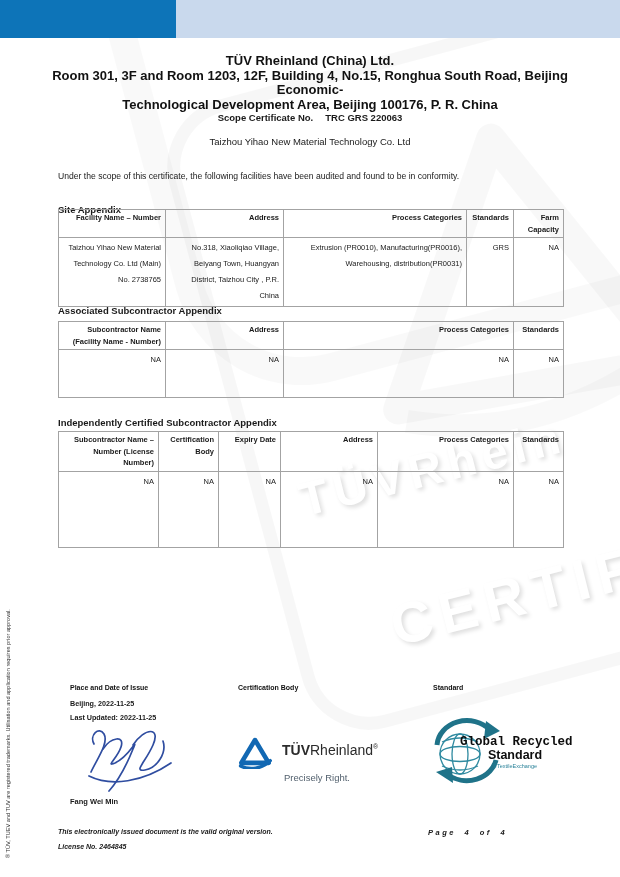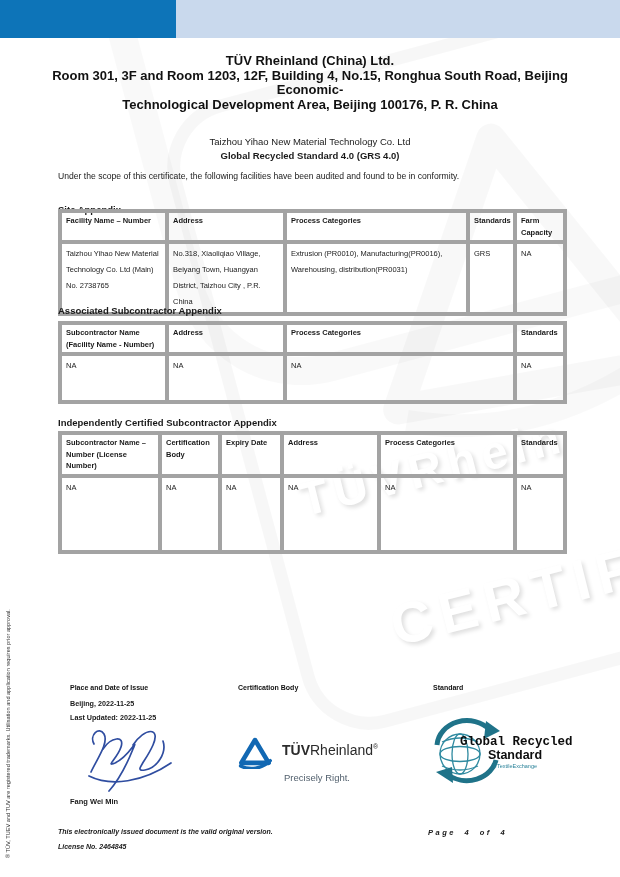--- a/index.html
+++ b/index.html
@@ -45,21 +45,21 @@
   .st-site { top: 204px; }
   .st-assoc { top: 305px; }
   .st-indep { top: 417px; }
 
   table.appendix { position: absolute; left: 58px; width: 505px;
     border-collapse: collapse; table-layout: fixed; font-size: 7.5px; background: transparent; }
   .t-site { top: 209px; }
   .t-assoc { top: 321px; }
   .t-indep { top: 431px; }
   table.appendix th, table.appendix td {
-    border: 4px solid #a3a3a3; padding: 2px 4px; text-align: left; vertical-align: top; }
+    border: 1px solid #a3a3a3; padding: 2px 4px; text-align: right; vertical-align: top; }
   table.appendix th { font-weight: bold; line-height: 11.5px; }
   table.appendix td { line-height: 16px; }
   .t-site tr.data { height: 52px; }
   .t-assoc tr.data { height: 48px; }
   .t-indep tr.data { height: 76px; }
 
   
   .f-label { position: absolute; font-size: 7px; font-weight: bold; color: #111; }
   .lbl-place { top: 684px; left: 70px; }
   .lbl-cert { top: 684px; left: 238px; }
@@ -112,22 +112,24 @@
       <div class="band-dark"></div>
       <div class="band-light"></div>
     </div>
 
     <div class="letterhead">
       <div>TÜV Rheinland (China) Ltd.</div>
       <div>Room 301, 3F and Room 1203, 12F, Building 4, No.15, Ronghua South Road, Beijing Economic-</div>
       <div>Technological Development Area, Beijing 100176, P. R. China</div>
     </div>
 
+    <div class="title-scope">
+      <span>Scope Certificate No.</span><span class="gap"></span><span>TRC GRS 220063</span>
+    </div>
     <div class="title-company">Taizhou Yihao New Material Technology Co. Ltd</div>
-    <div class="title-standard">Global Recycled Standard 4.0 (GRS 4.0)</div>
     <div class="conformity">Under the scope of this certificate, the following facilities have been audited and found to be in conformity.</div>
 
     <div class="section-title st-site">Site Appendix</div>
     <table class="appendix t-site">
       <colgroup>
           <col style="width:107px">
           <col style="width:118px">
           <col style="width:183px">
           <col style="width:47px">
           <col style="width:50px">

